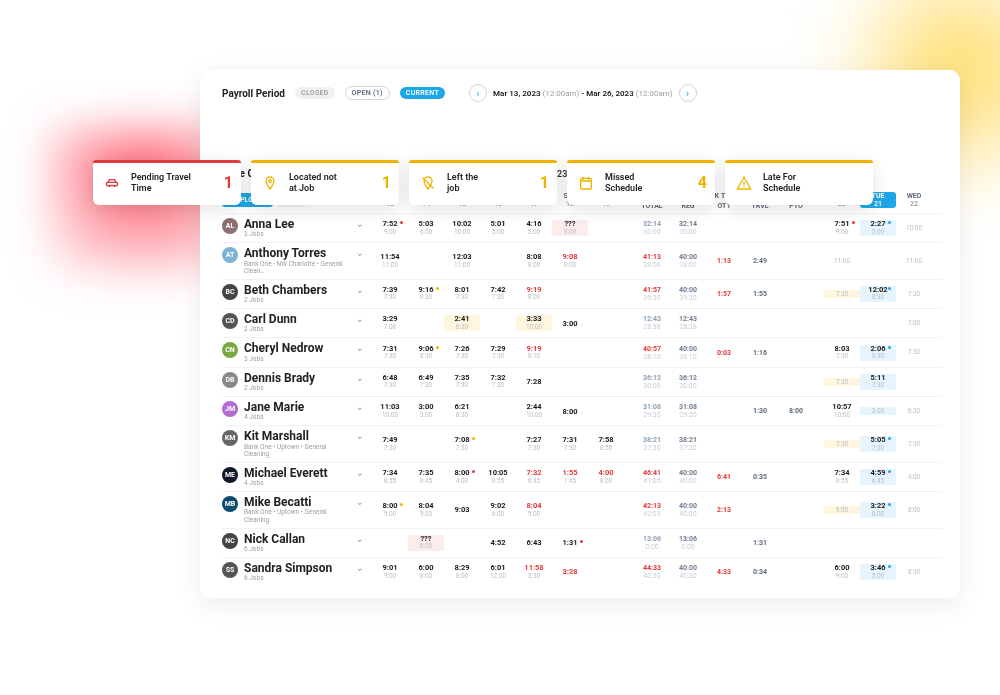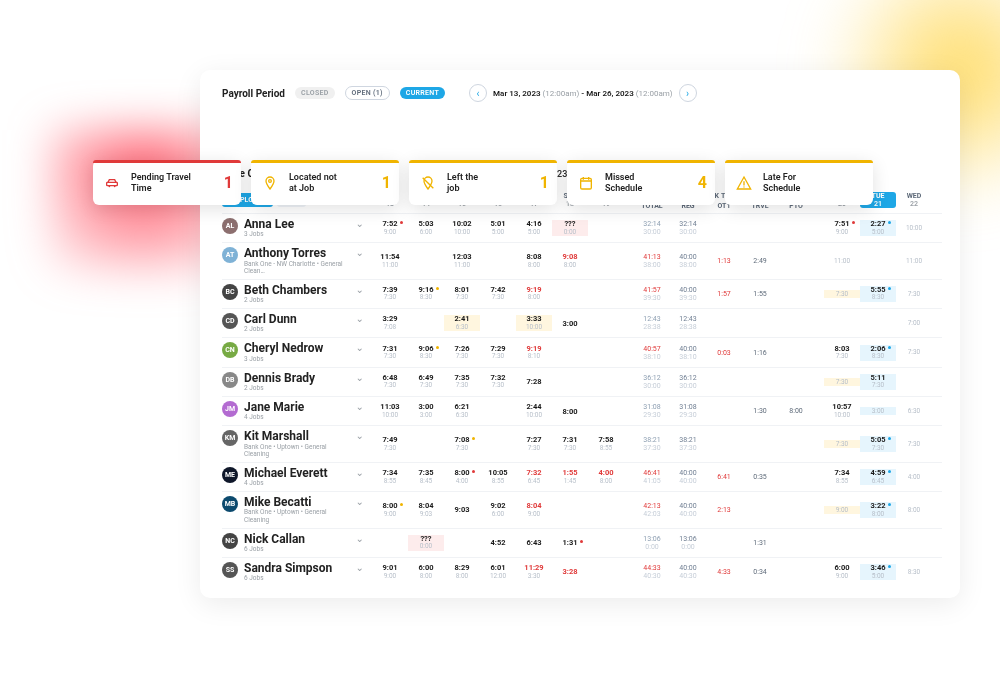--- a/index.html
+++ b/index.html
@@ -63,21 +63,21 @@
 .cell { position:relative; }
 .cell .top { font-size:7.5px; font-weight:700; line-height:1; }
 .cell .bot { font-size:6.5px; color:#b7bfc9; line-height:1.3; }
 .dot { position:absolute; top:1px; right:5px; width:3px; height:3px; border-radius:50%; }
 .r { color:#e03a3a !important; }
 .hl-red { background:#fdecec; }
 .hl-yel { background:#fff6df; }
 .hl-blue-strong { background:#1ea7e6; color:#fff; border-radius:3px; }
 
 .tot { font-size:7px; }
-.tot .top { color:#8fa0b3; font-weight:400; }
+.tot .top { color:#8fa0b3; font-weight:700; }
 .tot .bot { color:#c6ced8; }
 .tot.reg .top { color:#6f7e92; }
 
 .right-tue { background:#e6f5fd; }
 </style>
 </head>
 <body>
 
 <div class="app">
   <div class="glow-topright"></div>
@@ -407,21 +407,21 @@
             <div class="col-total tot">
               <div class="top" style="color:#5f6b7a"></div>
             </div>
             <div class="col-gap"></div>
             <div class="col-day3 cell hl-yel">
               <div class="top"></div>
               <div class="bot">7:30</div>
             </div>
             <div class="col-day3 cell right-tue">
               <span class="dot" style="background:#1ea7e6"></span>
-              <div class="top">5:55</div>
+              <div class="top">12:02</div>
               <div class="bot">8:30</div>
             </div>
             <div class="col-day3 cell">
               <div class="top"></div>
               <div class="bot">7:30</div>
             </div>
           </div>
           <div class="row datarow">
     <div class="col-emp">
               <div class="emp">
@@ -1020,21 +1020,21 @@
             </div>
             <div class="col-day cell">
               <div class="top">8:29</div>
               <div class="bot">8:00</div>
             </div>
             <div class="col-day cell">
               <div class="top">6:01</div>
               <div class="bot">12:00</div>
             </div>
             <div class="col-day cell">
-              <div class="top r">11:29</div>
+              <div class="top r">11:58</div>
               <div class="bot">3:30</div>
             </div>
             <div class="col-day cell">
               <div class="top r">3:28</div>
               <div class="bot"></div>
             </div>
             <div class="col-day cell">
               <div class="top"></div>
               <div class="bot"></div>
             </div>

